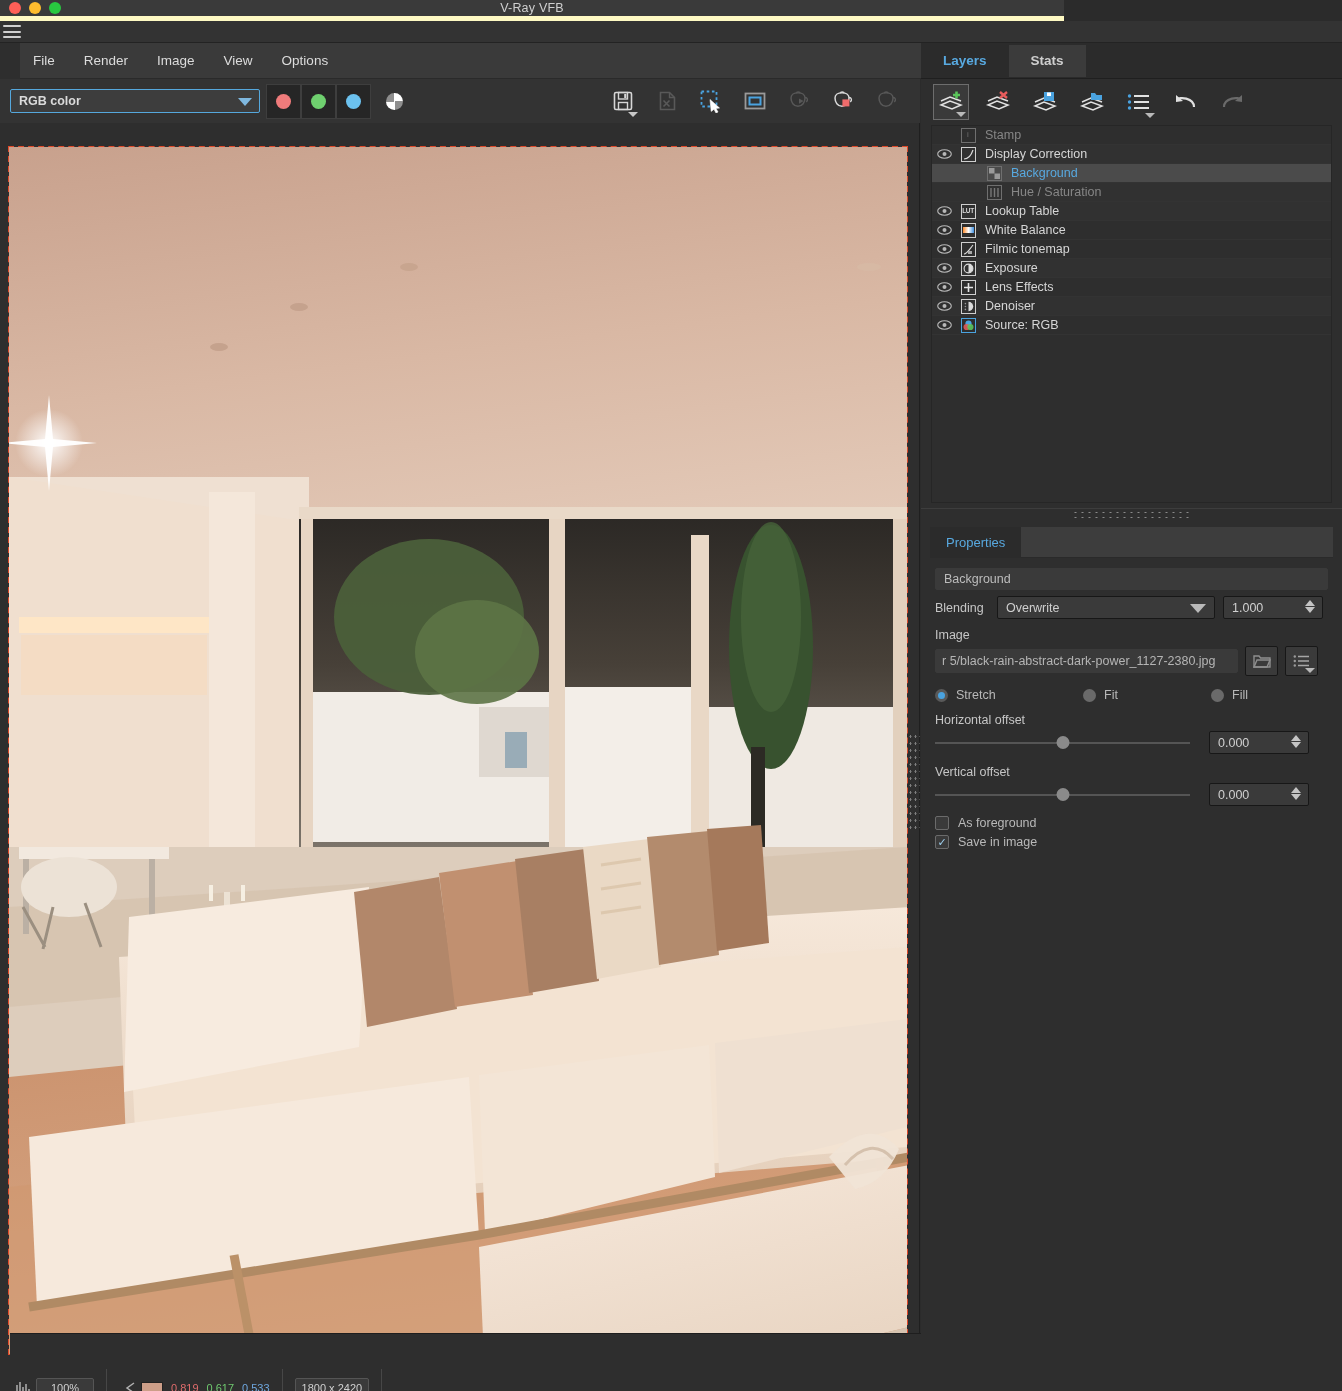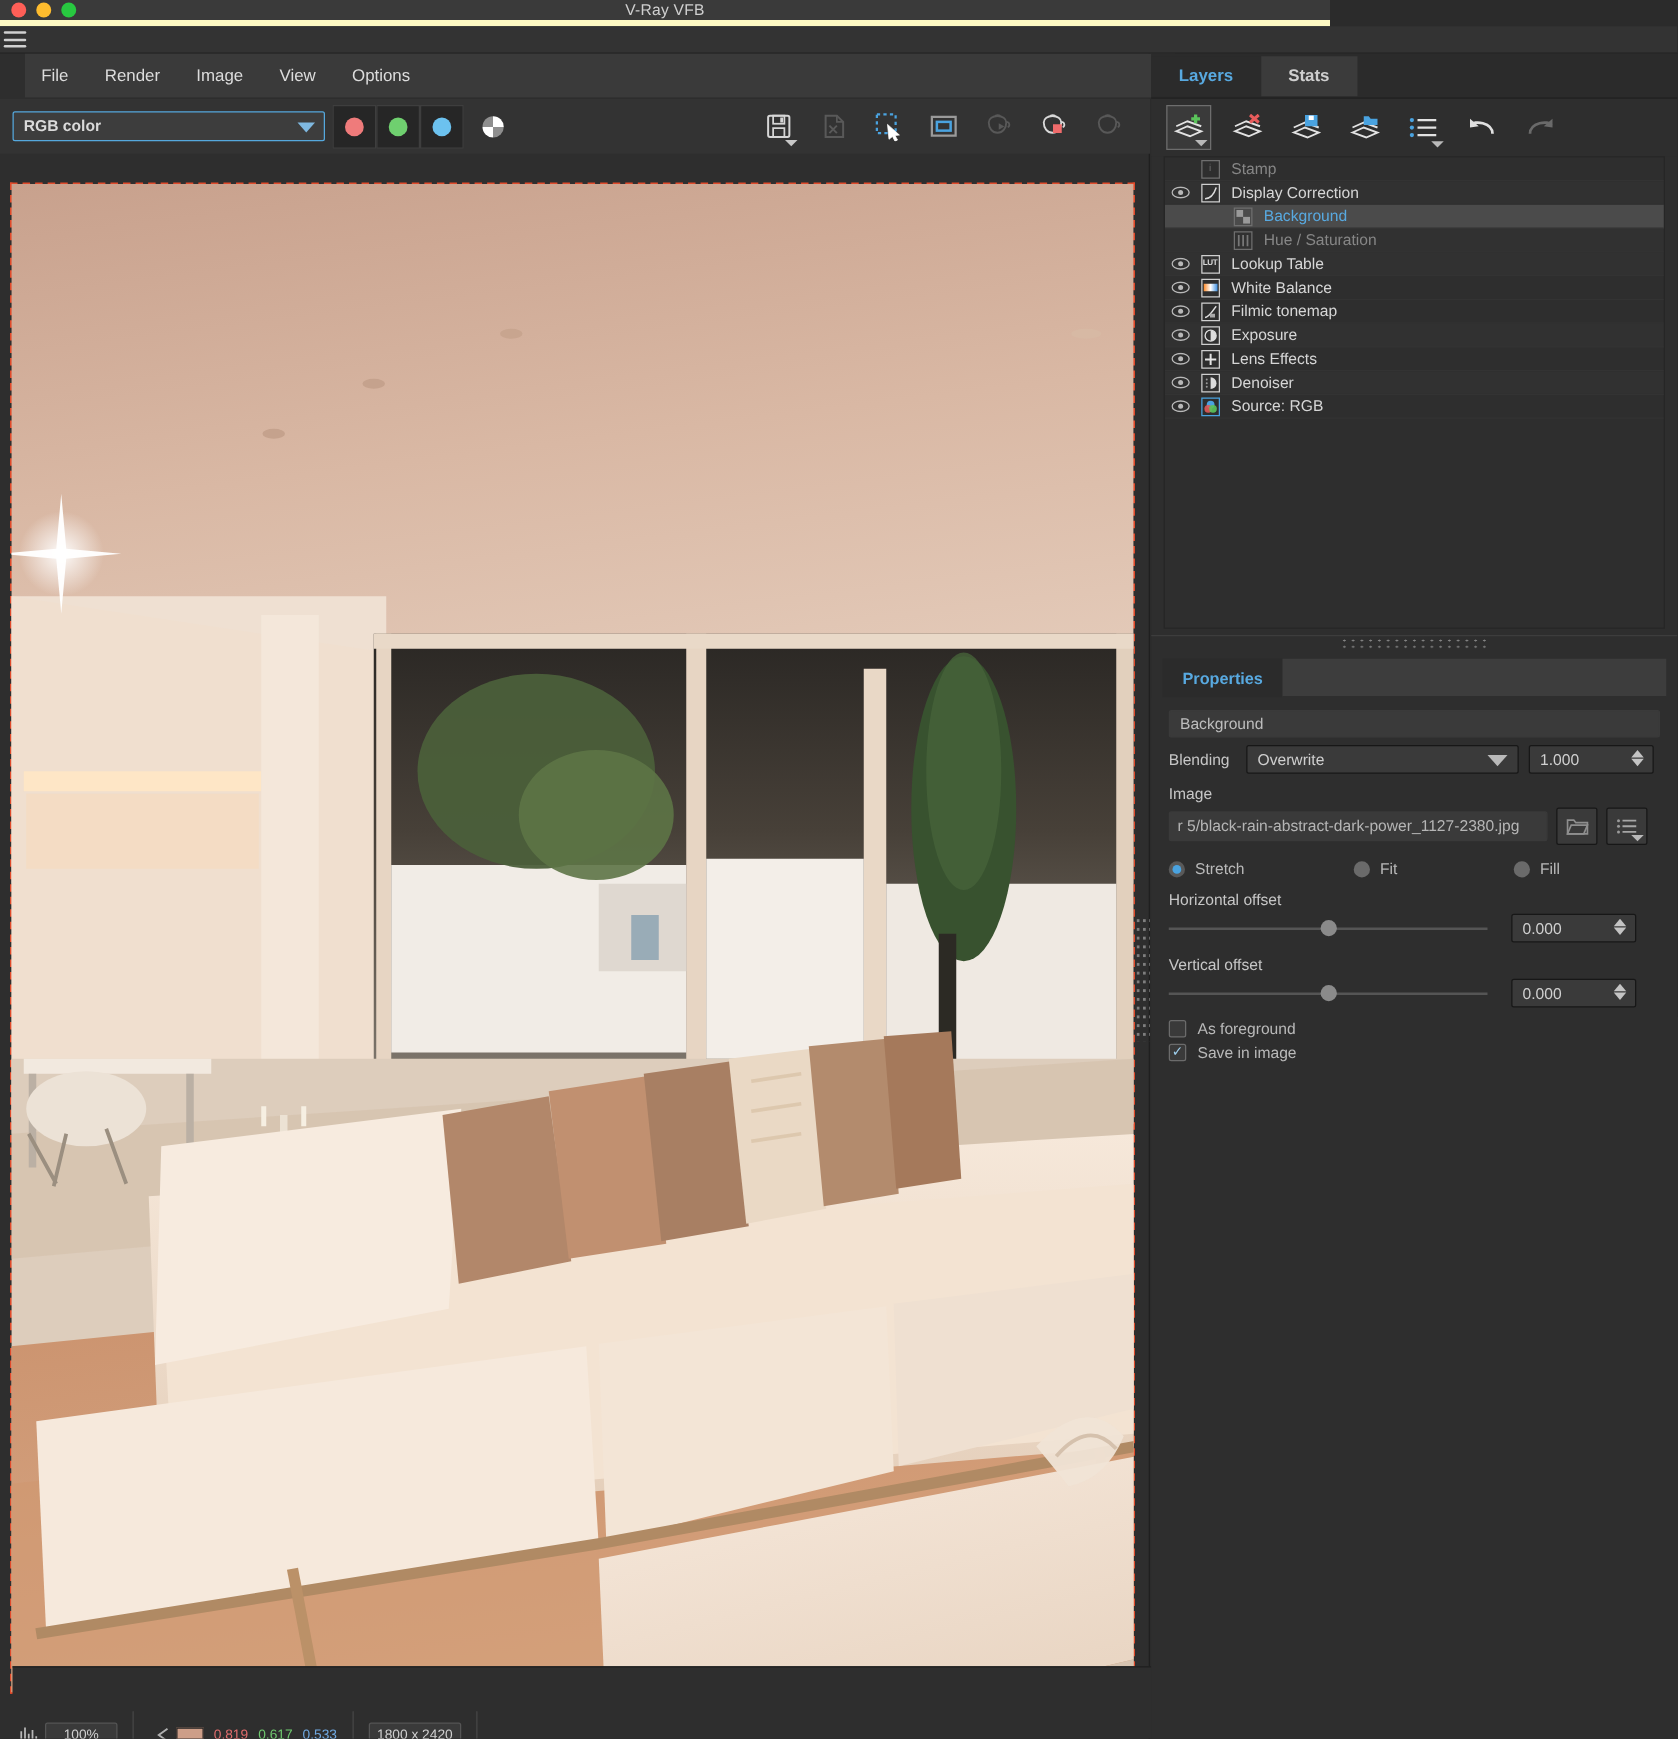--- a/index.html
+++ b/index.html
@@ -212,21 +212,21 @@
     background-image:radial-gradient(#8a8a8a 0.9px, transparent 1.1px);
     background-size:7px 5px;
   }
 
   .proptabs{
     position:absolute; left:9px; top:484px; width:403px; height:31px;
     display:flex; align-items:stretch;
   }
   .ptab{
     padding:0 16px; display:flex;align-items:center;
-    font-size:13px; font-weight:bold; color:#58a9e0; background:#2b2b2b;
+    font-size:13px; font-weight:normal; color:#58a9e0; background:#2b2b2b;
   }
   .ptab-filler{ flex:1; background:#3d3d3d; border-bottom:1px solid #2a2a2a; }
 
   .propbody{
     position:absolute; left:0; top:515px; width:421px; bottom:0;
     background:#2e2e2e; padding:10px 14px 0 14px;
   }
   .namefield{
     width:393px;height:22px;background:#3a3a3a;border:1px solid #3a3a3a;
     display:flex;align-items:center;padding:0 8px;font-size:12.5px;color:#bdbdbd;

